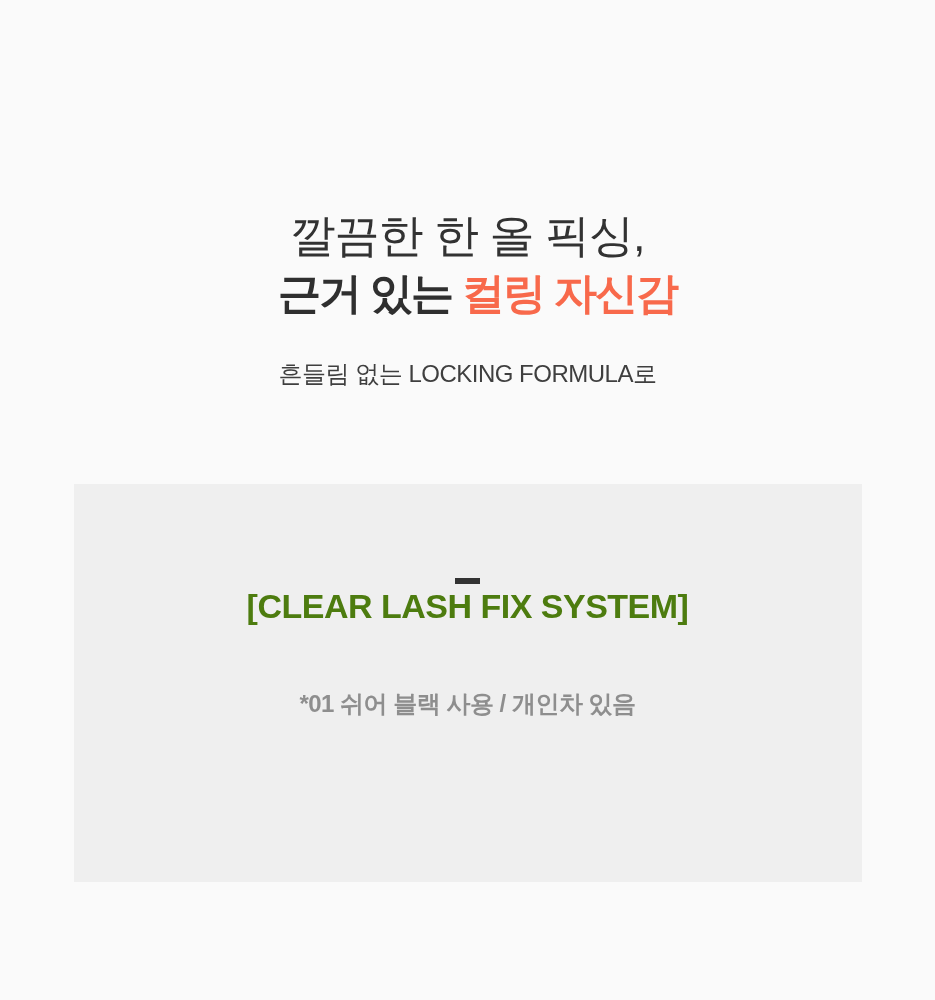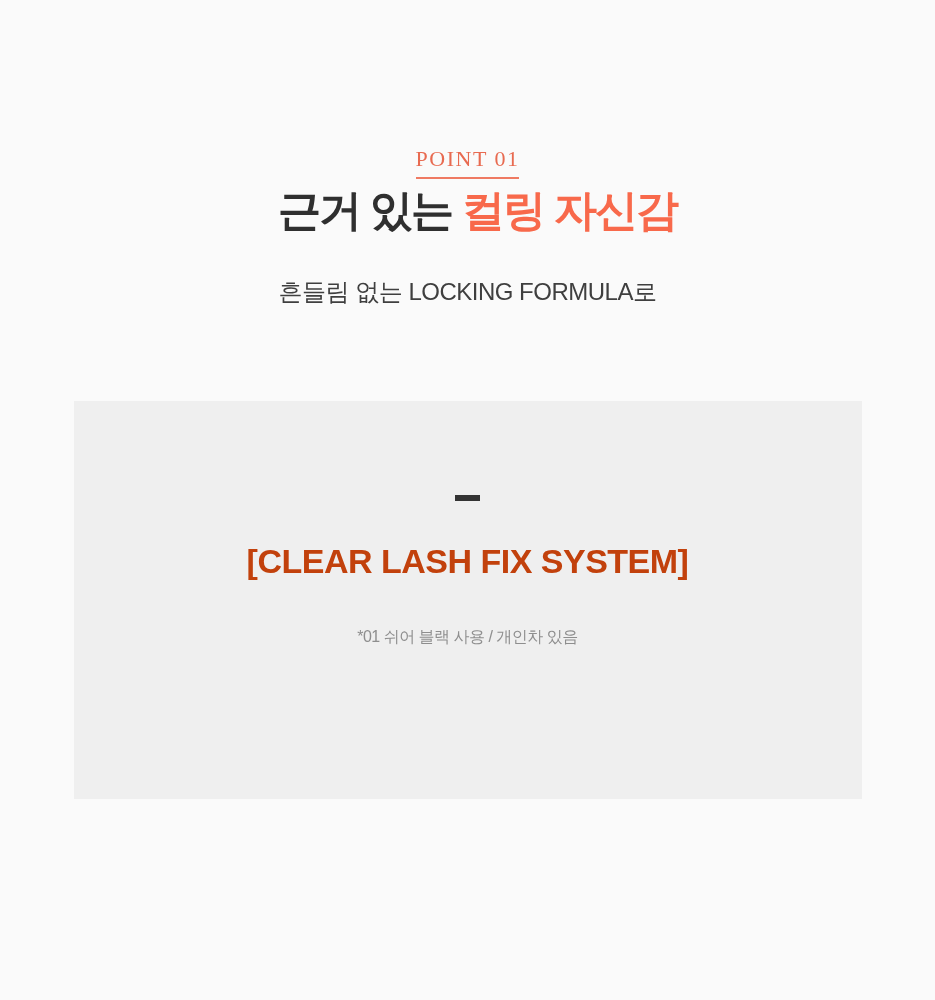--- a/index.html
+++ b/index.html
@@ -65,57 +65,54 @@
     background: #efefef;
     padding-top: 94px;
   }
   .divider-dash {
     width: 25px;
     height: 6px;
     background: #333333;
     margin: 0 auto;
   }
   .box-title {
-    margin-top: 38px;
     font-size: 34px;
     font-weight: 700;
     line-height: 1.3;
-    color: #c2410c;
+    color: #4d7c0f;
     letter-spacing: -0.5px;
   }
   .box-desc {
     margin-top: 28px;
     font-size: 30px;
     font-weight: 400;
     line-height: 1.65;
     color: #3f3f3f;
     letter-spacing: -0.5px;
   }
   .box-desc .bold-seg {
     font-weight: 700;
     color: #333333;
     margin-left: 0.22em;
   }
   .footnote {
-    margin-top: 44px;
-    font-size: 16px;
-    font-weight: 400;
+    margin-top: 60px;
+    font-size: 24px;
+    font-weight: 700;
     color: #8e8e8e;
     letter-spacing: -0.5px;
   }
 </style>
 </head>
 <body>
 
 <div class="page">
 
-  <div>
-    <span class="point-label">POINT 01</span>
-  </div>
 
+  <h2 class="heading-line1">깔끔한 한 올 픽싱,</h2>
 
   <h1 class="heading-line2"><span>근거 있는 </span><span class="accent">컬링 자신감</span></h1>
 
   <div class="subtext">
     <div>흔들림 없는 LOCKING FORMULA로</div>
   </div>
 
   <div class="info-box">
 
     <div class="divider-dash"></div>

